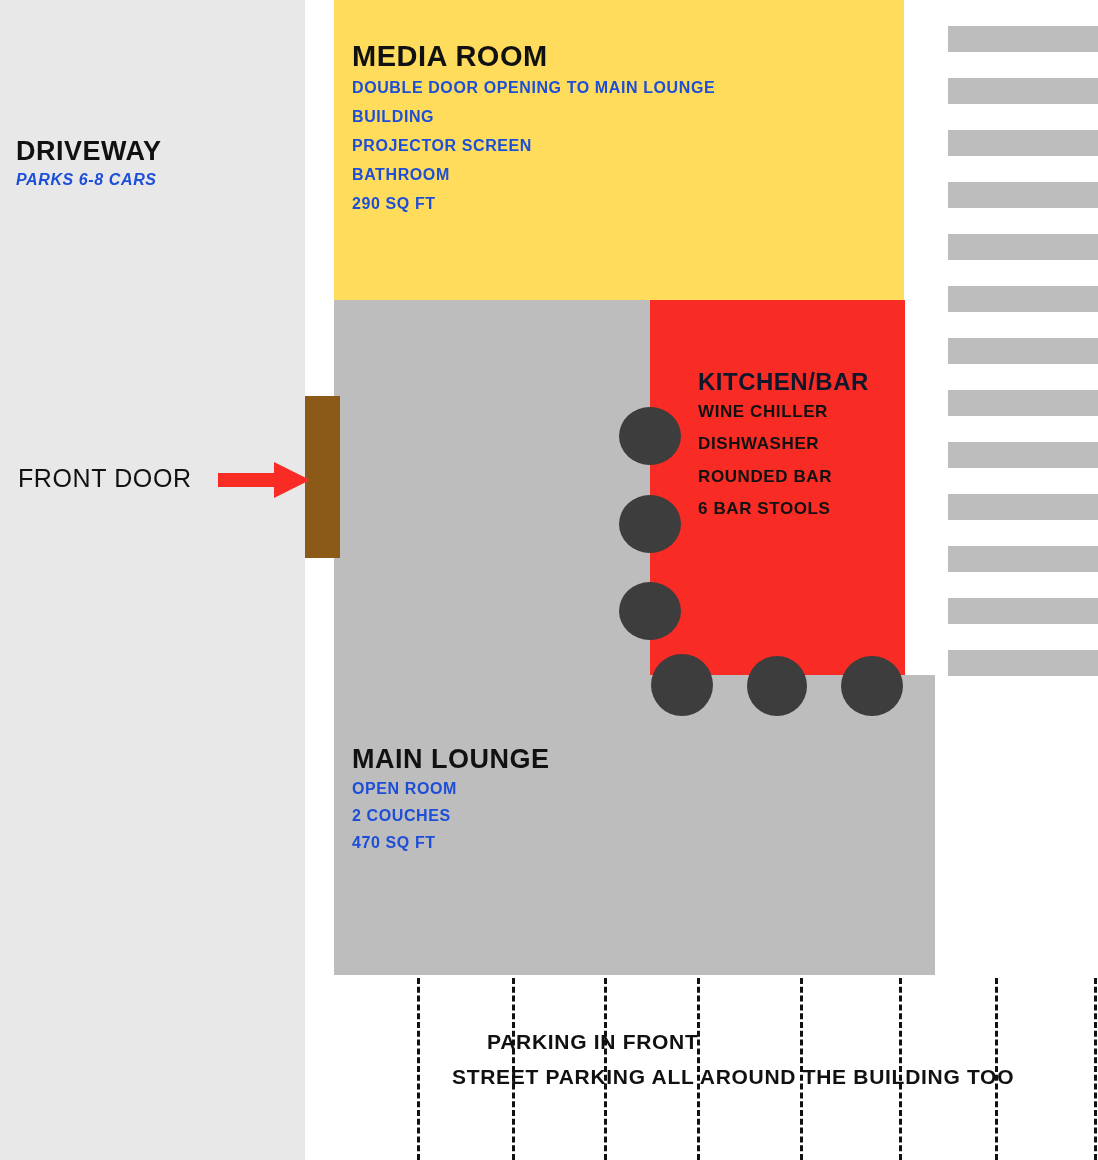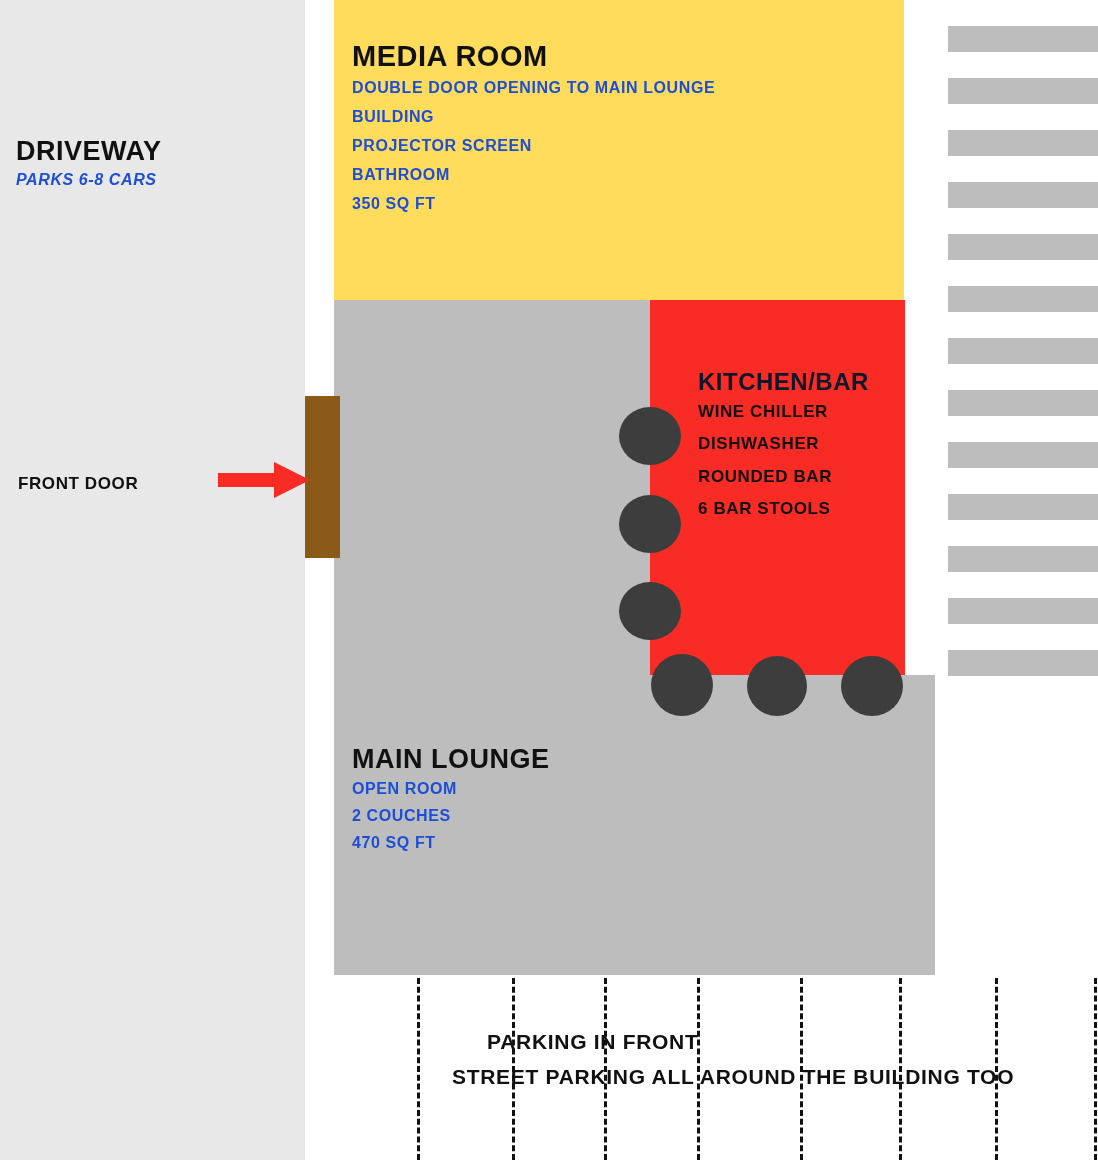--- a/index.html
+++ b/index.html
@@ -112,26 +112,25 @@
   #media-label { left: 352px; top: 40px; }
   #media-label .label-title { font-size: 29px; }
 
   #kitchen-label { left: 698px; top: 368px; }
 
   #lounge-label { left: 352px; top: 744px; }
   #lounge-label .label-line { line-height: 1.7; }
 
   #front-door-label {
     left: 18px; top: 464px;
-    font-weight: bold;
-    font-size: 17px;
+    font-weight: normal;
+    font-size: 25px;
     letter-spacing: 0.6px;
     color: #111111;
     white-space: nowrap;
-    margin-top: 10px;
   }
   #front-door-arrow { left: 218px; top: 462px; }
 
   #parking-note-1 {
     left: 452px; top: 1030px;
     font-weight: bold; font-size: 21px; letter-spacing: 0.7px;
     color: #111111; white-space: nowrap; margin-left: 35px;
   }
   #parking-note-2 {
     left: 452px; top: 1065px;
@@ -190,21 +189,21 @@
     <div class="label-title">DRIVEWAY</div>
     <div class="label-line">PARKS 6-8 CARS</div>
   </div>
 
   <div class="abs" id="media-label">
     <div class="label-title">MEDIA ROOM</div>
     <div class="label-line">DOUBLE DOOR OPENING TO MAIN LOUNGE</div>
     <div class="label-line">BUILDING</div>
     <div class="label-line">PROJECTOR SCREEN</div>
     <div class="label-line">BATHROOM</div>
-    <div class="label-line">350 SQ FT</div>
+    <div class="label-line">290 SQ FT</div>
   </div>
 
   <div class="abs" id="kitchen-label">
     <div class="label-small-title">KITCHEN/BAR</div>
     <div class="label-sub">WINE CHILLER</div>
     <div class="label-sub">DISHWASHER</div>
     <div class="label-sub">ROUNDED BAR</div>
     <div class="label-sub">6 BAR STOOLS</div>
   </div>
 

